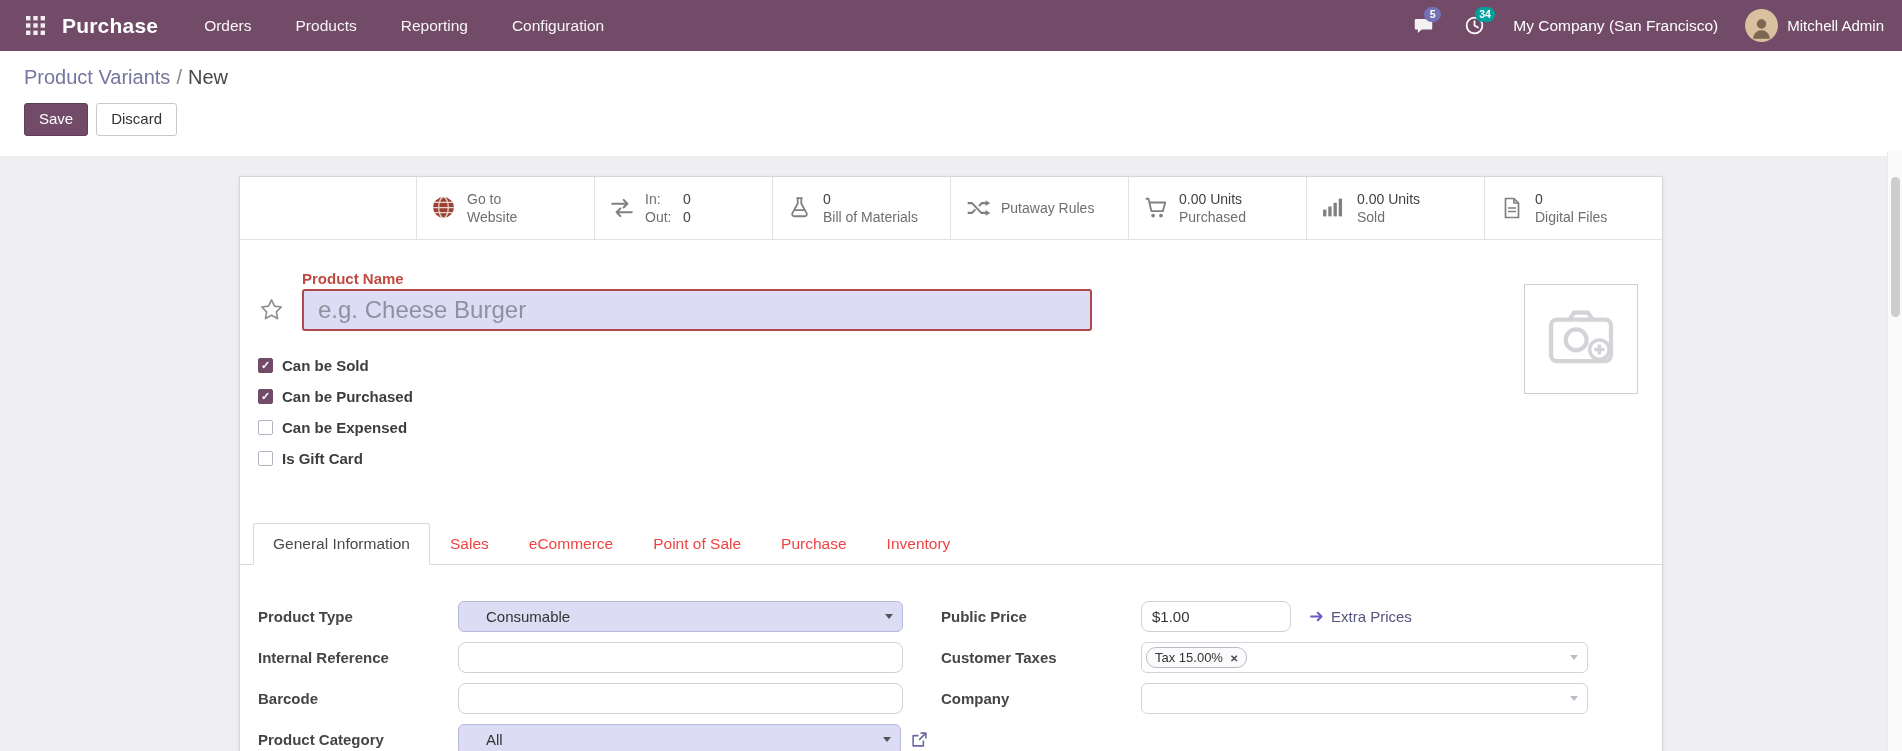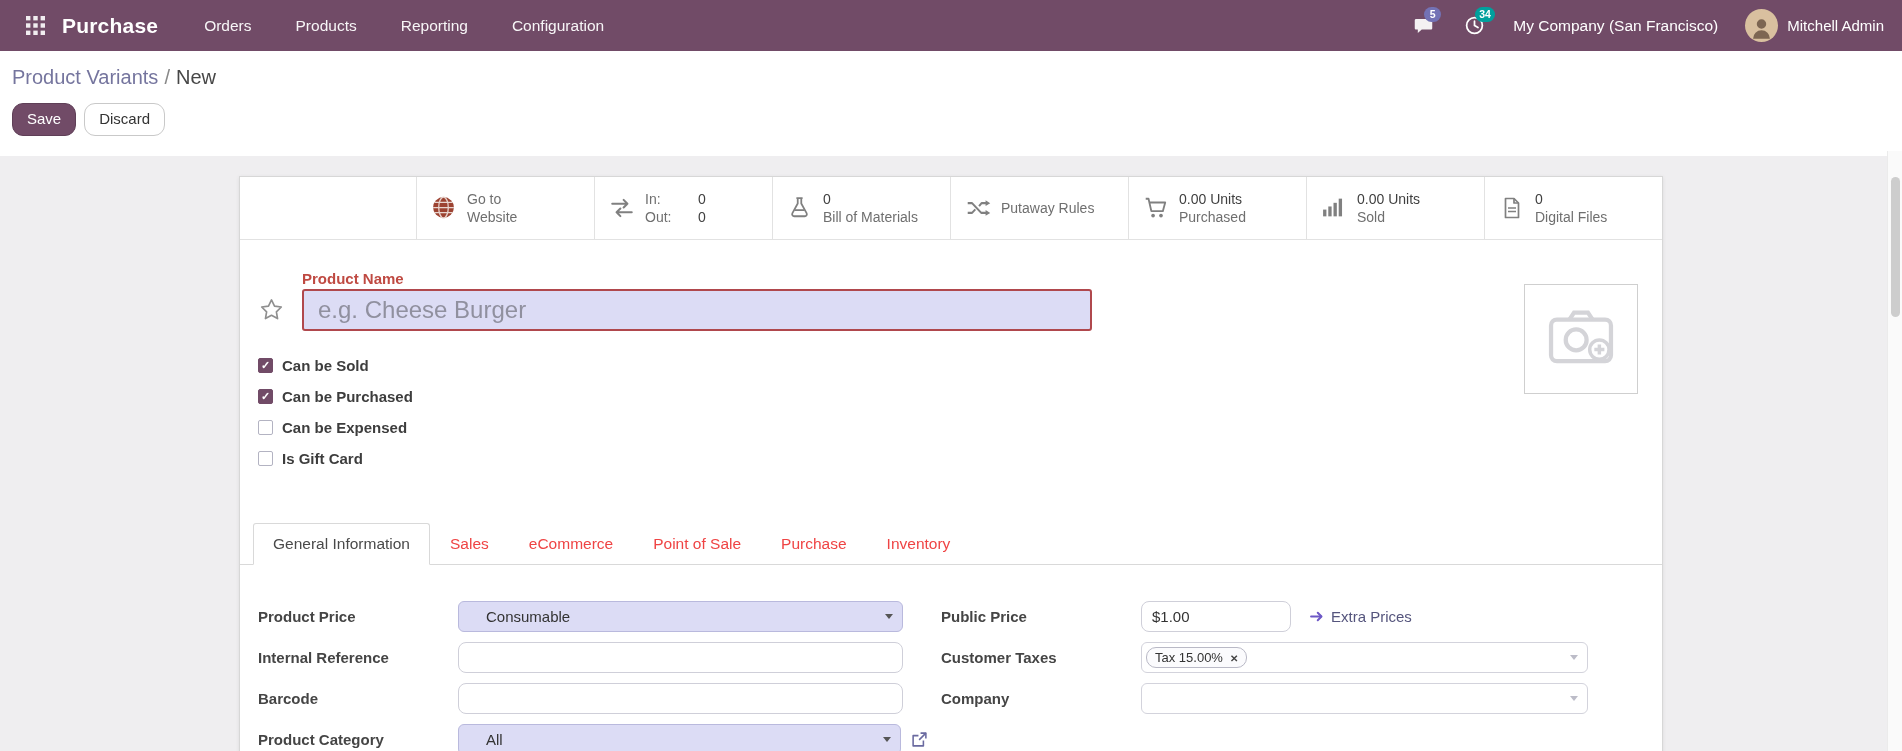--- a/index.html
+++ b/index.html
@@ -23,40 +23,40 @@
   .nav-right{margin-left:auto;display:flex;align-items:center;gap:27px}
   .sys-icon{position:relative;width:24px;height:24px;cursor:pointer;display:flex;align-items:center;justify-content:center}
   .badge{position:absolute;top:-7px;left:13px;min-width:17px;height:15px;border-radius:8px;background:var(--badge-primary);font-size:10.5px;font-weight:700;line-height:15px;text-align:center;padding:0 4px}
   .badge.green{background:var(--badge-success)}
   .company{font-size:15.5px;cursor:pointer;white-space:nowrap}
   .userblk{display:flex;align-items:center;gap:9px;cursor:pointer}
   .avatar{width:33px;height:33px;border-radius:50%;background:#d9c09f;overflow:hidden;display:flex;align-items:flex-end;justify-content:center}
   .username{font-size:15px;white-space:nowrap}
 
   
-  .control-panel{background:#fff;padding:15px 12px 20px 12px}
+  .control-panel{background:#fff;padding:15px 12px 20px 24px}
   .breadcrumb{font-size:20px}
   .bc-parent{color:var(--link);cursor:pointer}
   .bc-sep{color:#888;margin:0 6px}
   .bc-current{color:#474747}
   .cp-buttons{margin-top:14px;display:flex;gap:8px}
-  .btn{font-size:15px;padding:6px 14px;border-radius:11px;cursor:pointer;font-family:inherit;line-height:1.25}
+  .btn{font-size:15px;padding:6px 14px;border-radius:3px;cursor:pointer;font-family:inherit;line-height:1.25}
   .btn-primary{background:var(--accent);border:1px solid #5f3f57;color:#fff}
   .btn-secondary{background:#fff;border:1px solid #c9c9c9;color:#333}
 
   
   .sheet{width:1424px;margin:20px auto 0 auto;background:#fff;border:1px solid #d7d7d7;box-shadow:0 1px 4px rgba(0,0,0,.08);height:700px;position:relative}
 
   
   .button-box{height:63px;display:flex;justify-content:flex-end;align-items:stretch;border-bottom:1px solid #e2e2e2}
   .stat-btn{width:178px;border-left:1px solid #e2e2e2;display:flex;align-items:center;gap:10px;padding:0 8px 0 13px;cursor:pointer;background:#fff}
   .sicon{flex-shrink:0;width:27px;height:27px;display:flex;align-items:center;justify-content:center}
   .stxt{display:flex;flex-direction:column;font-size:14px;color:#6f6f6f;line-height:1.3}
   .stxt .val{color:#3f3f3f}
-  .io-row{display:grid;grid-template-columns:33px auto;column-gap:20px}
+  .io-row{display:grid;grid-template-columns:33px auto;column-gap:5px}
   .io-row .val{color:#3f3f3f}
 
   
   .title-area{position:relative;padding:30px 26px 0 18px}
   .name-label{margin-left:44px;font-size:15px;font-weight:700;color:var(--required);margin-bottom:2px}
   .name-row{display:flex;align-items:center;gap:18px}
   .star{width:26px;height:26px;cursor:pointer;display:flex;align-items:center;justify-content:center}
   .name-input{width:790px;height:42px;font-size:24px;padding:0 14px;background:var(--highlight);border:2px solid #b0484d;border-radius:3px;color:#444;font-family:inherit;outline:none}
   .name-input::placeholder{color:#90909f}
   .img-box{position:absolute;top:44px;right:24px;width:114px;height:110px;border:1px solid #cfcfcf;background:#fff;display:flex;align-items:center;justify-content:center;cursor:pointer}
@@ -311,21 +311,21 @@
     <span class="tab">Sales</span>
     <span class="tab">eCommerce</span>
     <span class="tab">Point of Sale</span>
     <span class="tab">Purchase</span>
     <span class="tab">Inventory</span>
   </div>
 
   <div class="fields">
     <div class="fcol-left">
       <div class="frow">
-        <span class="flabel">Product Price</span>
+        <span class="flabel">Product Type</span>
         <div class="select">
           <span>Consumable</span>
           <span class="caret"></span>
         </div>
       </div>
       <div class="frow">
         <span class="flabel">Internal Reference</span>
         <input class="tinput w-left" type="text" value="" style="">
       </div>
       <div class="frow">

